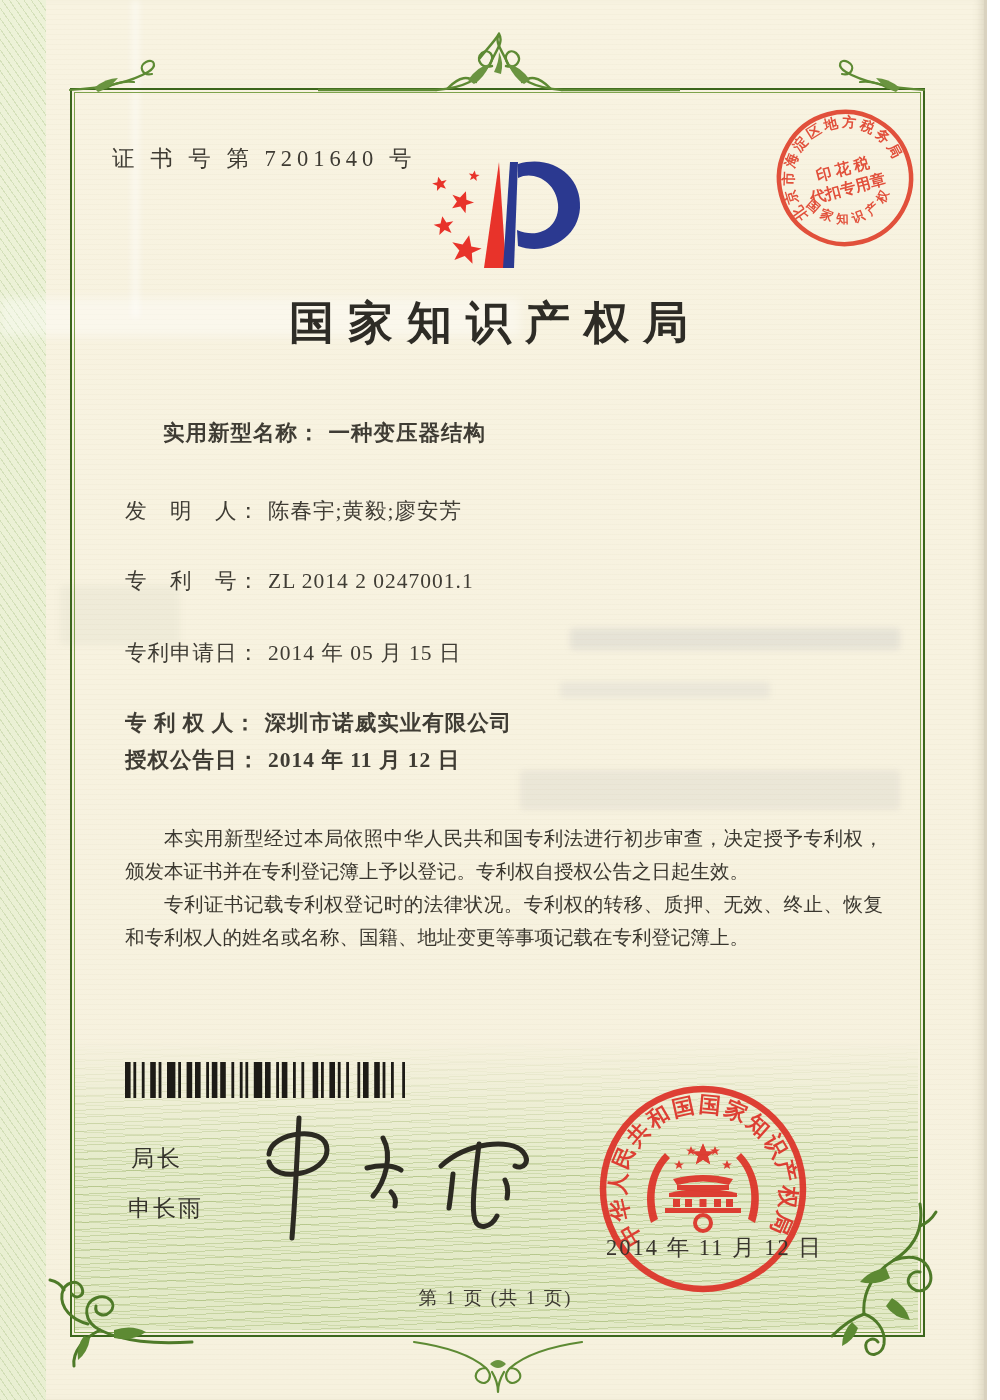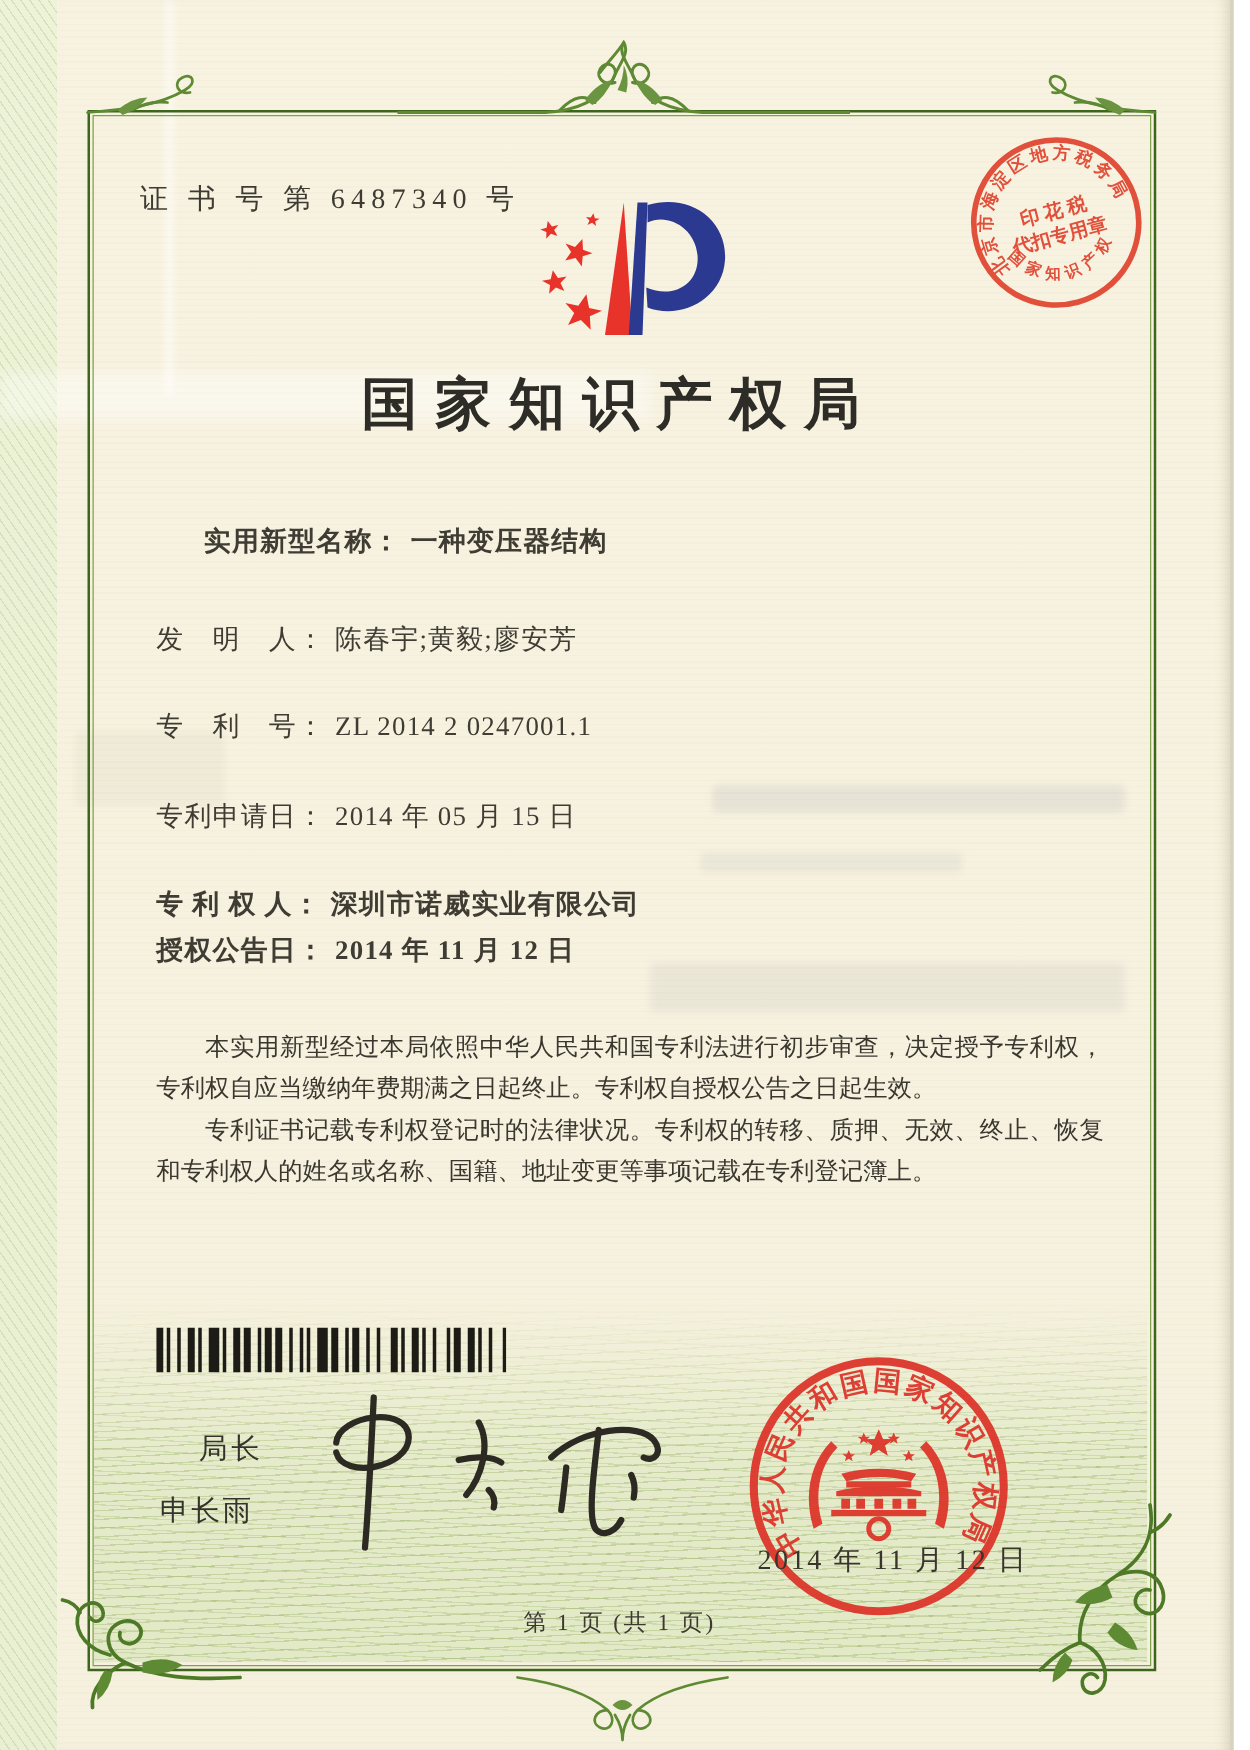--- a/index.html
+++ b/index.html
@@ -74,21 +74,21 @@
   .f0{font-weight:bold;}
 
   .paras{
     left:125px;top:822px;width:758px;
     font-size:19.5px;line-height:33px;color:#3a372f;
     text-align:justify;
   }
   .paras p{margin:0;text-indent:2em;}
 
   .barcode-wrap{left:125px;top:1062px;width:280px;height:36px;}
-  .sig-title{left:131px;top:1143px;font-size:23px;color:#35332c;letter-spacing:3px;margin-left:28px;}
+  .sig-title{left:131px;top:1143px;font-size:23px;color:#35332c;letter-spacing:3px;}
   .sig-name{left:128px;top:1193px;font-size:23px;color:#35332c;letter-spacing:2px;}
   .signature{left:235px;top:1108px;}
   .seal-big{left:597px;top:1083px;width:212px;height:212px;opacity:.92;}
   .seal-date{left:606px;top:1232px;font-size:22.5px;letter-spacing:2px;color:#38352d;z-index:5;}
   .footer{left:70px;top:1285px;width:851px;text-align:center;font-size:18.5px;letter-spacing:2px;color:#3c3931;}
 
   .stamp-wrap{left:770px;top:102px;width:150px;height:152px;transform:rotate(-15deg);opacity:.93;}
 
   .logo{left:402px;top:150px;}
   .orn{color:#5d8a33;}
@@ -177,21 +177,21 @@
 
 <svg class="abs orn" style="left:412px;top:1338px;" width="172" height="58" viewBox="0 0 172 58">
   <g fill="none" stroke="#5d8a33" stroke-width="2.2" stroke-linecap="round">
     <path d="M2,4 C30,8 58,16 74,30 C82,38 76,48 68,44 C60,40 64,30 74,30"></path>
     <path d="M170,4 C142,8 114,16 98,30 C90,38 96,48 104,44 C112,40 108,30 98,30"></path>
     <path d="M80,34 q6,10 6,20 M92,34 q-6,10 -6,20"></path>
   </g>
   <path fill="#6a9440" d="M78,26 q8,-8 16,0 q-8,8 -16,0 z"></path>
 </svg>
 
-<div class="abs cert-no">证 书 号 第 6487340 号</div>
+<div class="abs cert-no">证 书 号 第 7201640 号</div>
 
 <svg class="abs logo" width="192" height="142" viewBox="0 0 192 142">
   <defs>
     <path id="star" d="M0,-10 L2.94,-3.09 10,-3.09 4.26,1.18 6.18,8.09 0,4.1 -6.18,8.09 -4.26,1.18 -10,-3.09 -2.94,-3.09 Z"></path>
   </defs>
   <g fill="#e8332a">
     <use href="#star" transform="translate(64,100) scale(1.5) rotate(12)"></use>
     <use href="#star" transform="translate(42,76) scale(1.0) rotate(-10)"></use>
     <use href="#star" transform="translate(60,52) scale(1.15) rotate(20)"></use>
     <use href="#star" transform="translate(38,34) scale(0.75) rotate(-14)"></use>
@@ -239,21 +239,21 @@
   <span>专利申请日：</span><span class="val">2014 年 05 月 15 日</span>
 </div>
 <div class="abs field f4">
   <span>专 利 权 人：</span><span class="val">深圳市诺威实业有限公司</span>
 </div>
 <div class="abs field f5">
   <span>授权公告日：</span><span class="val">2014 年 11 月 12 日</span>
 </div>
 
 <div class="abs paras">
-  <p>本实用新型经过本局依照中华人民共和国专利法进行初步审查，决定授予专利权，专利权自应当缴纳年费期满之日起终止。专利权自授权公告之日起生效。</p>
+  <p>本实用新型经过本局依照中华人民共和国专利法进行初步审查，决定授予专利权，颁发本证书并在专利登记簿上予以登记。专利权自授权公告之日起生效。</p>
   <p>专利证书记载专利权登记时的法律状况。专利权的转移、质押、无效、终止、恢复和专利权人的姓名或名称、国籍、地址变更等事项记载在专利登记簿上。</p>
 </div>
 
 <div class="abs barcode-wrap">
   <svg id="barcode-svg" width="280" height="36" preserveAspectRatio="none" viewBox="0 0 100 34">
       <rect x="0" y="0" width="2" height="34" fill="#1d1b16"></rect>
       <rect x="3" y="0" width="1" height="34" fill="#1d1b16"></rect>
       <rect x="6" y="0" width="1" height="34" fill="#1d1b16"></rect>
       <rect x="9" y="0" width="2" height="34" fill="#1d1b16"></rect>
       <rect x="12" y="0" width="1" height="34" fill="#1d1b16"></rect>

